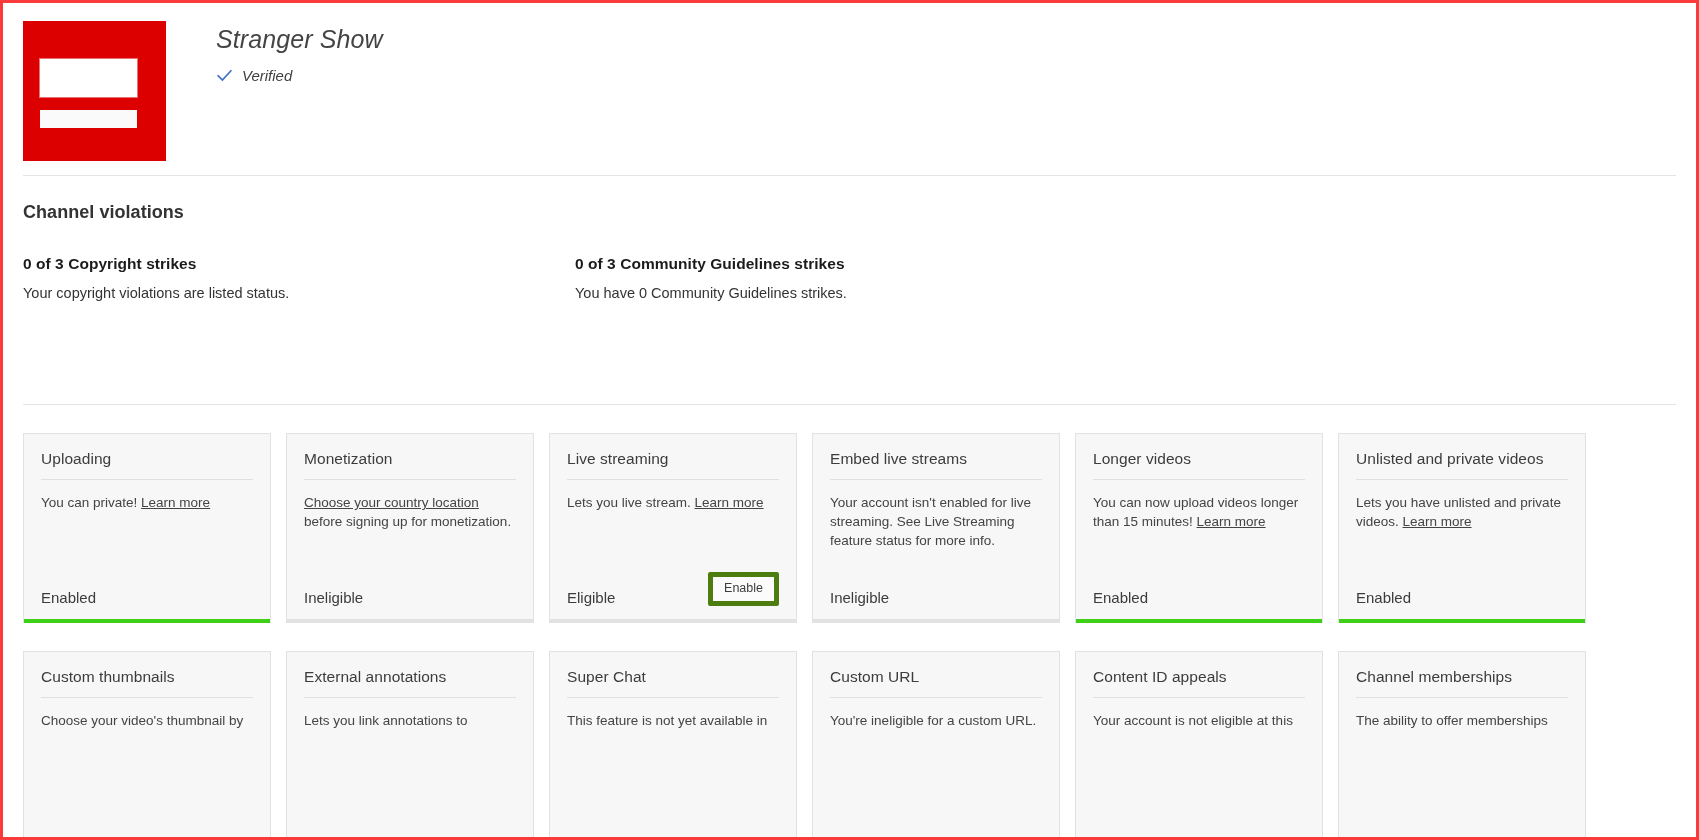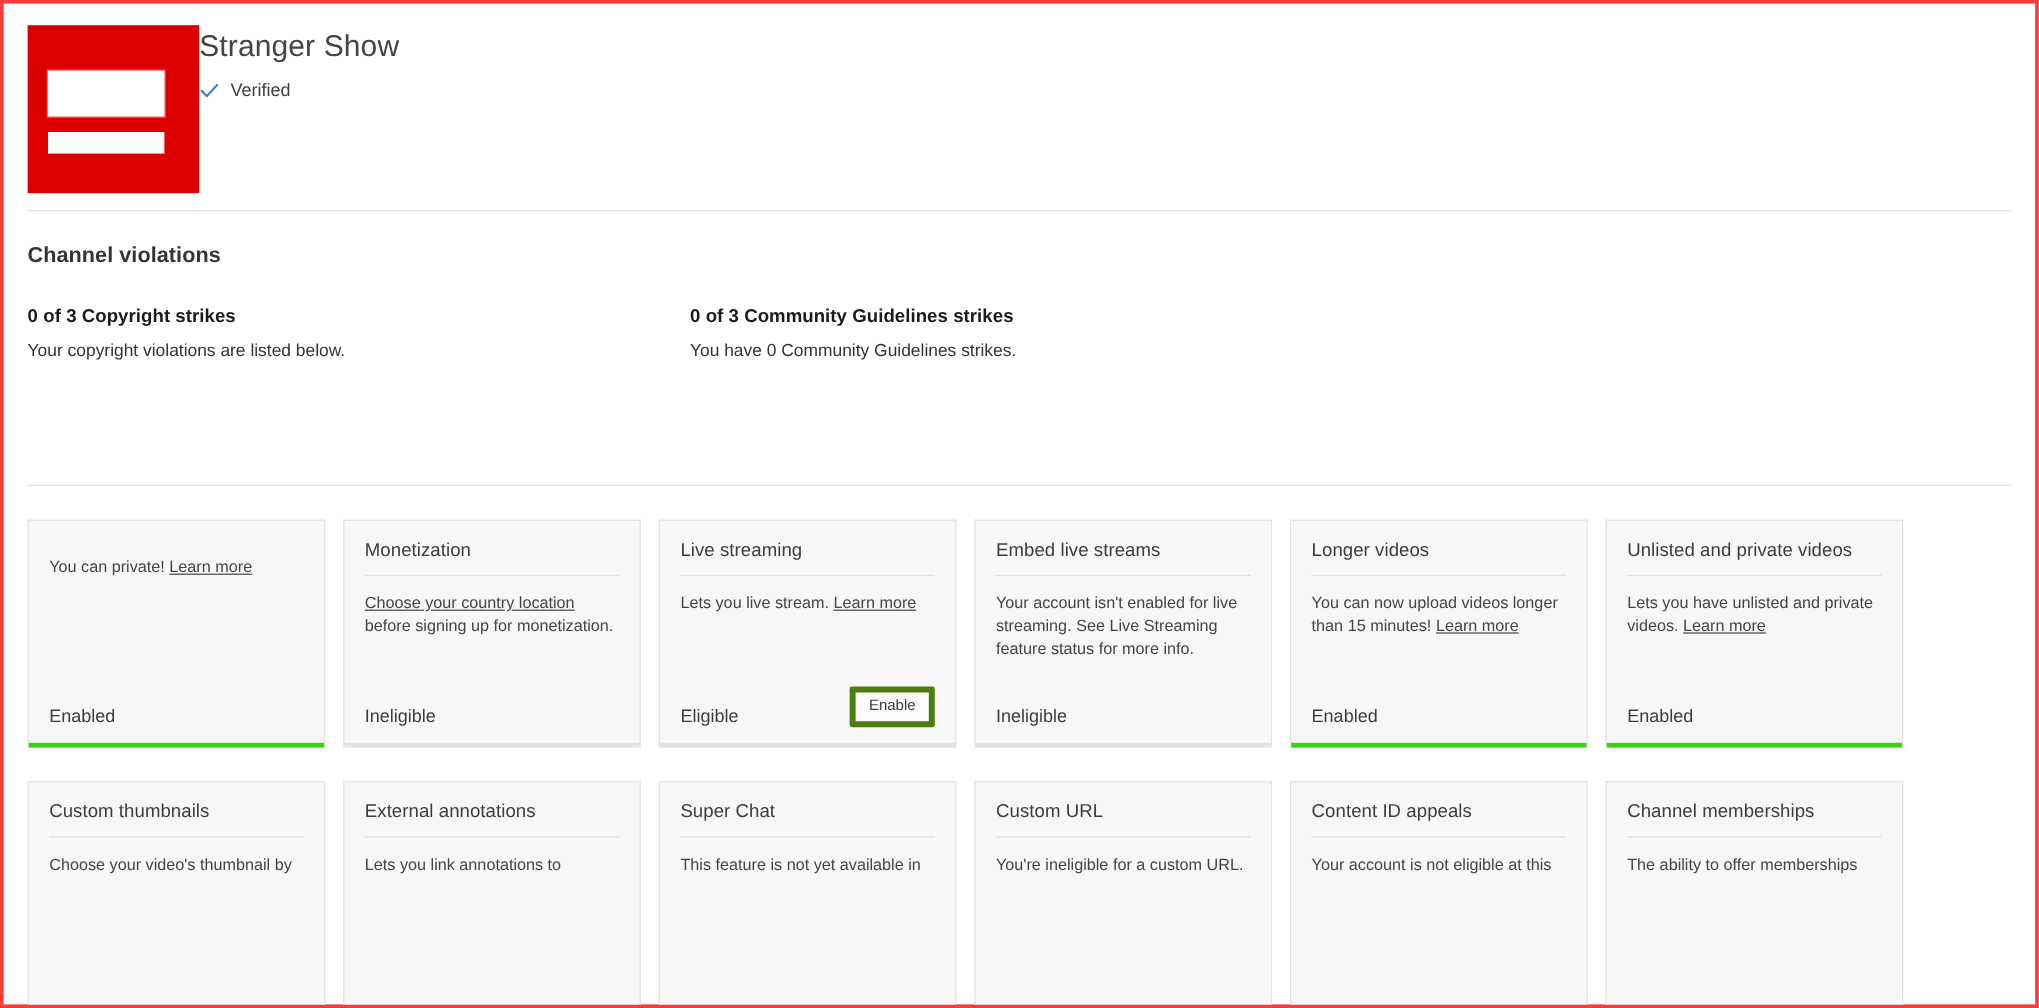--- a/index.html
+++ b/index.html
@@ -61,21 +61,23 @@
   }
   .avatar .bar-small {
     position: absolute;
     left: 17px;
     top: 89px;
     width: 97px;
     height: 18px;
     background: #fafafa;
   }
   .channel-meta {
+    margin-left: 50px;
     padding-top: 3px;
+    font-style: italic;
   }
   .channel-title {
     font-size: 25px;
     color: #444444;
     font-weight: 400;
     letter-spacing: .1px;
     line-height: 1.2;
   }
   .verified-row {
     display: flex;
@@ -235,39 +237,40 @@
     </div>
 
     <div class="hr"></div>
 
     <div class="violations">
       <div class="violations-title">Channel violations</div>
       <div class="strikes-row">
 
         <div class="strike-col">
           <div class="strike-heading">0 of 3 Copyright strikes</div>
-          <div class="strike-sub">Your copyright violations are listed below.</div>
+          <div class="strike-sub">Your copyright violations are listed status.</div>
         </div>
 
         <div class="strike-col">
           <div class="strike-heading">0 of 3 Community Guidelines strikes</div>
           <div class="strike-sub">You have 0 Community Guidelines strikes.</div>
         </div>
 
       </div>
     </div>
 
     <div class="hr"></div>
 
     <div class="cards-area">
 
       <div class="card-row">
 
         <div class="card">
           <div class="card-body">
+            <div class="card-title">Uploading</div>
             <div class="card-desc"><span>You can private! </span><span class="inline-link">Learn more</span><span></span></div>
           </div>
           <div class="card-footer">
             <span class="card-status">Enabled</span>
           </div>
           <div class="card-accent on"></div>
         </div>
 
         <div class="card">
           <div class="card-body">

